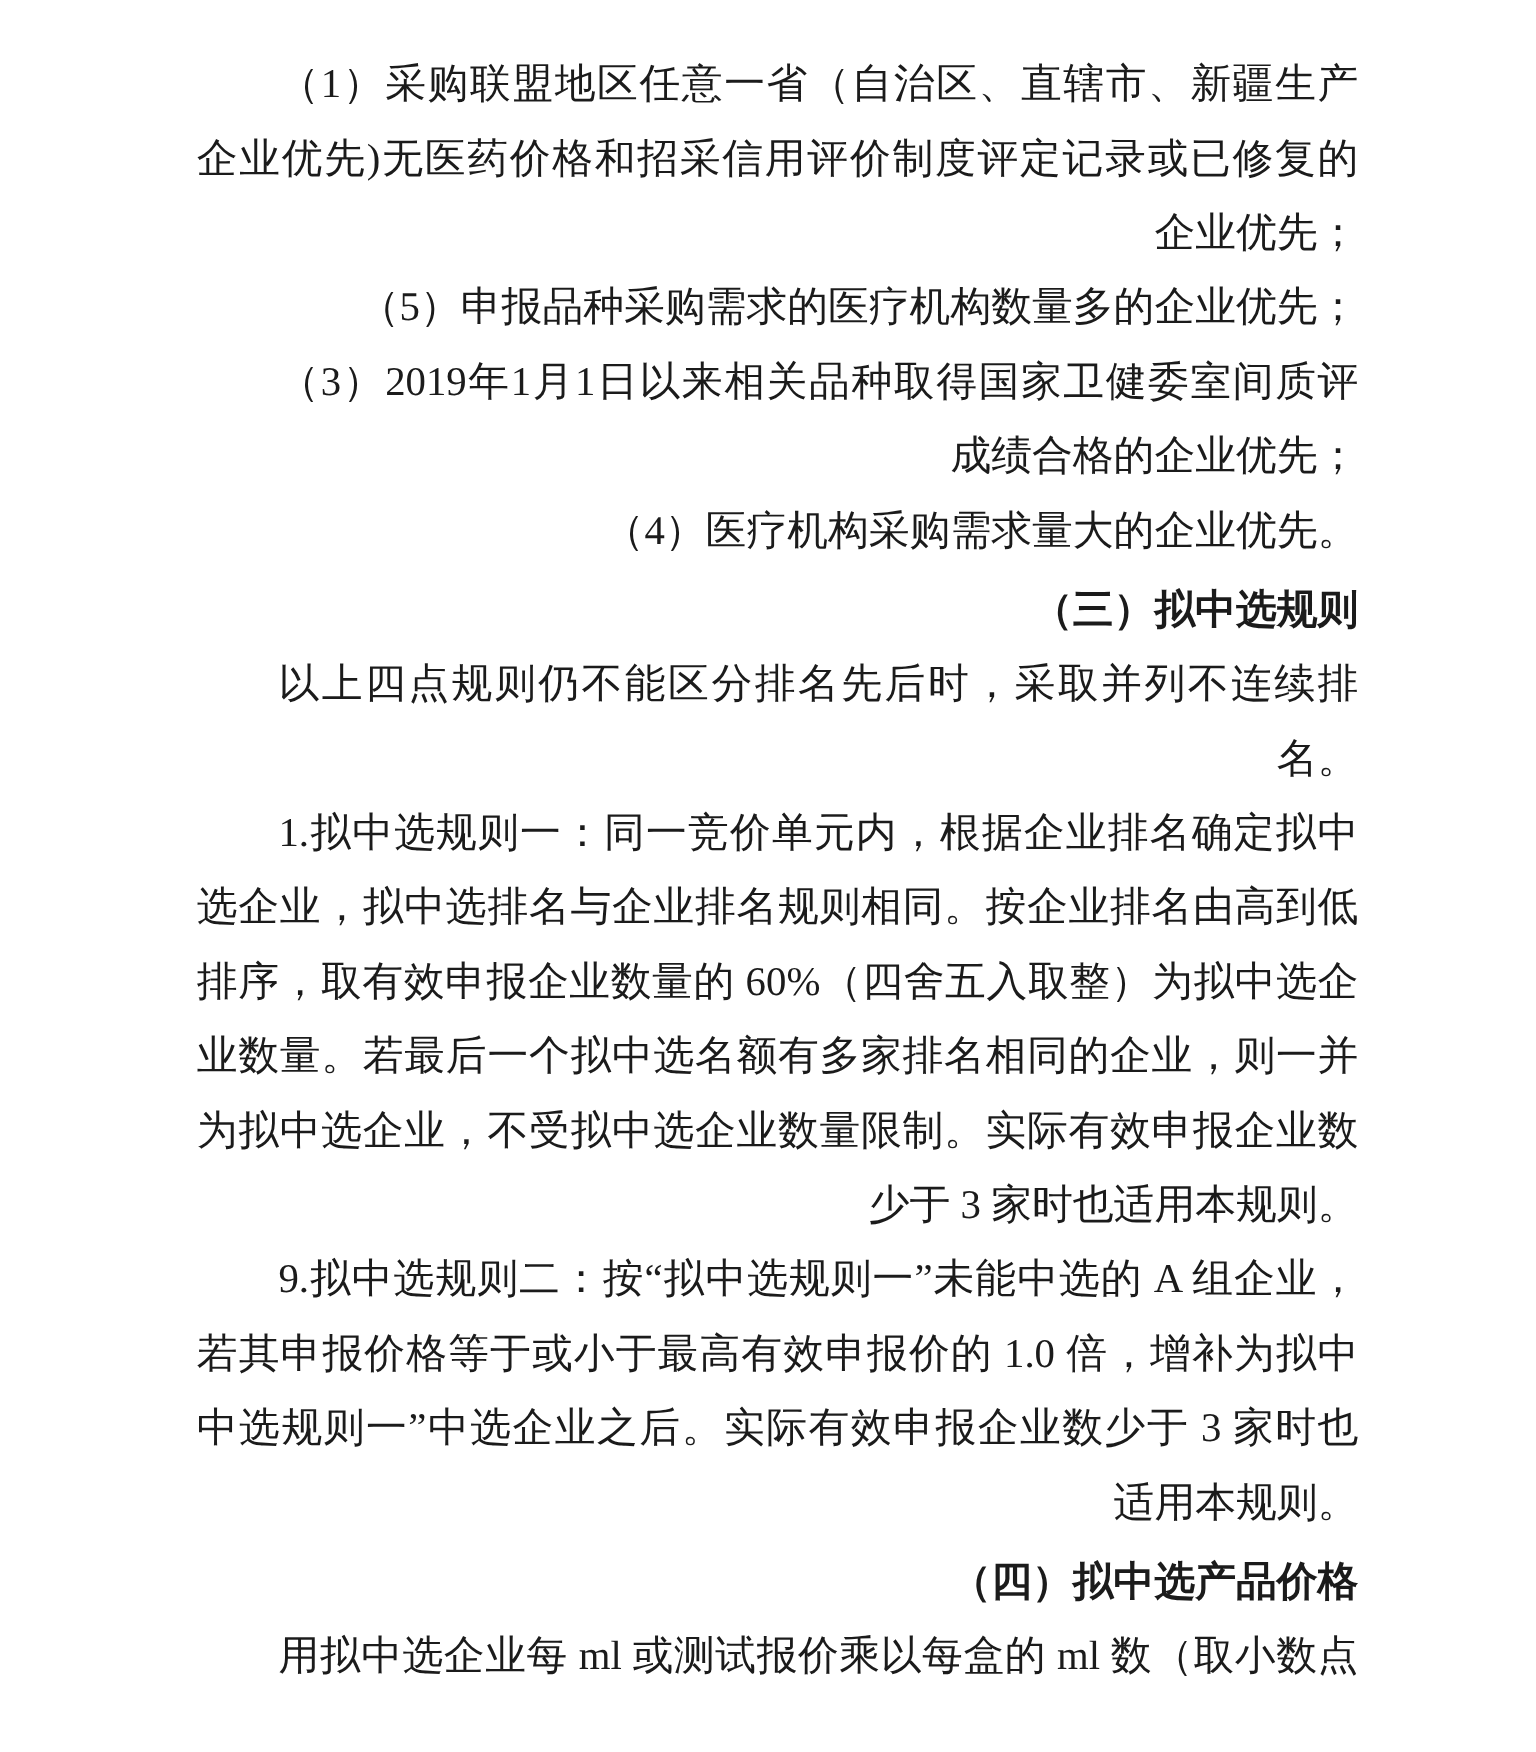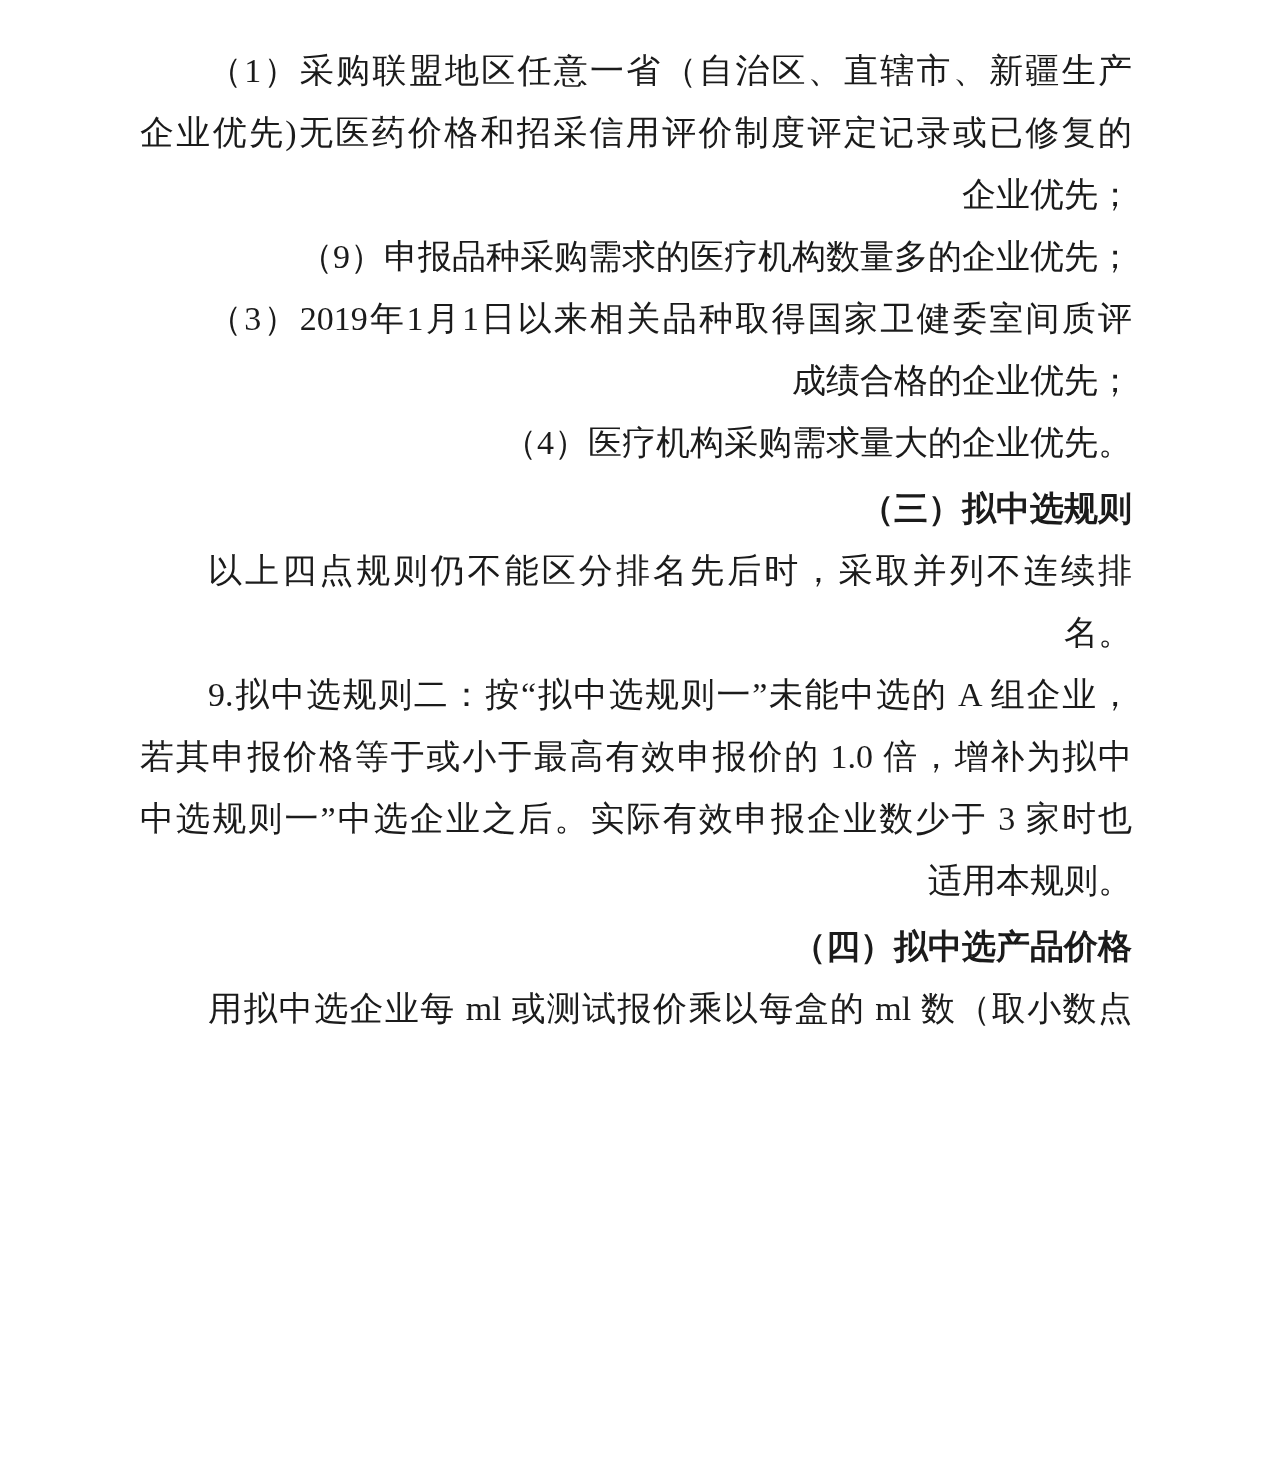--- a/index.html
+++ b/index.html
@@ -32,51 +32,60 @@
   }
   .doc-line {
     height: 62px;
     overflow: visible;
     text-align: right;
   }
   .doc-line.fill {
     text-align: justify;
     text-align-last: justify;
     text-justify: inter-character;
+    margin-left: 24px;
   }
   .doc-line.first {
     text-indent: 2em;
   }
 </style>
 </head>
 <body>
 
 <main class="doc-page">
   <div id="doc-body">
       <div class="doc-block paragraph">
         <div class="doc-line first fill">（1）采购联盟地区任意一省（自治区、直辖市、新疆生产</div>
         <div class="doc-line fill">企业优先)无医药价格和招采信用评价制度评定记录或已修复的</div>
         <div class="doc-line">企业优先；</div>
       </div>
       <div class="doc-block paragraph">
-        <div class="doc-line first">（9）申报品种采购需求的医疗机构数量多的企业优先；</div>
+        <div class="doc-line first">（5）申报品种采购需求的医疗机构数量多的企业优先；</div>
       </div>
       <div class="doc-block paragraph">
         <div class="doc-line first fill">（3）2019年1月1日以来相关品种取得国家卫健委室间质评</div>
         <div class="doc-line">成绩合格的企业优先；</div>
       </div>
       <div class="doc-block paragraph">
         <div class="doc-line first">（4）医疗机构采购需求量大的企业优先。</div>
       </div>
       <div class="doc-block heading">
         <div class="doc-line first">（三）拟中选规则</div>
       </div>
       <div class="doc-block paragraph">
         <div class="doc-line first fill">以上四点规则仍不能区分排名先后时，采取并列不连续排</div>
         <div class="doc-line">名。</div>
+      </div>
+      <div class="doc-block paragraph">
+        <div class="doc-line first fill">1.拟中选规则一：同一竞价单元内，根据企业排名确定拟中</div>
+        <div class="doc-line fill">选企业，拟中选排名与企业排名规则相同。按企业排名由高到低</div>
+        <div class="doc-line fill">排序，取有效申报企业数量的 60%（四舍五入取整）为拟中选企</div>
+        <div class="doc-line fill">业数量。若最后一个拟中选名额有多家排名相同的企业，则一并</div>
+        <div class="doc-line fill">为拟中选企业，不受拟中选企业数量限制。实际有效申报企业数</div>
+        <div class="doc-line">少于 3 家时也适用本规则。</div>
       </div>
       <div class="doc-block paragraph">
         <div class="doc-line first fill">9.拟中选规则二：按“拟中选规则一”未能中选的 A 组企业，</div>
         <div class="doc-line fill">若其申报价格等于或小于最高有效申报价的 1.0 倍，增补为拟中</div>
         <div class="doc-line fill">中选规则一”中选企业之后。实际有效申报企业数少于 3 家时也</div>
         <div class="doc-line">适用本规则。</div>
       </div>
       <div class="doc-block heading">
         <div class="doc-line first">（四）拟中选产品价格</div>
       </div>

